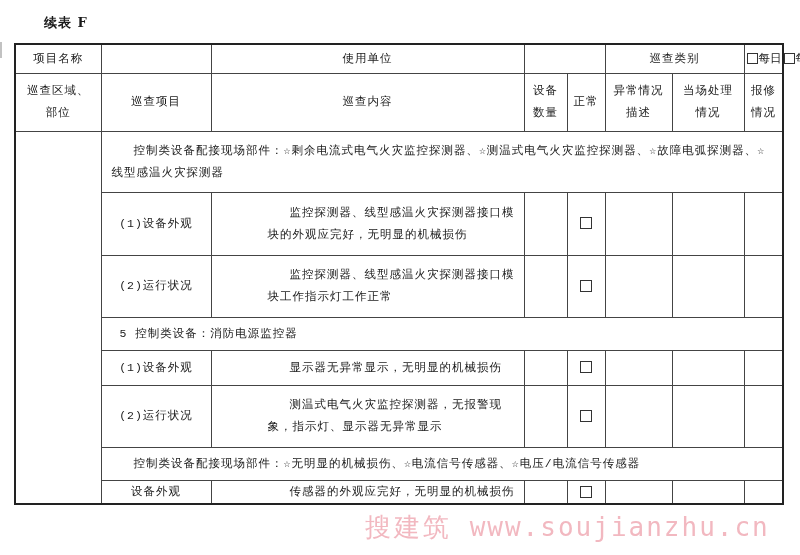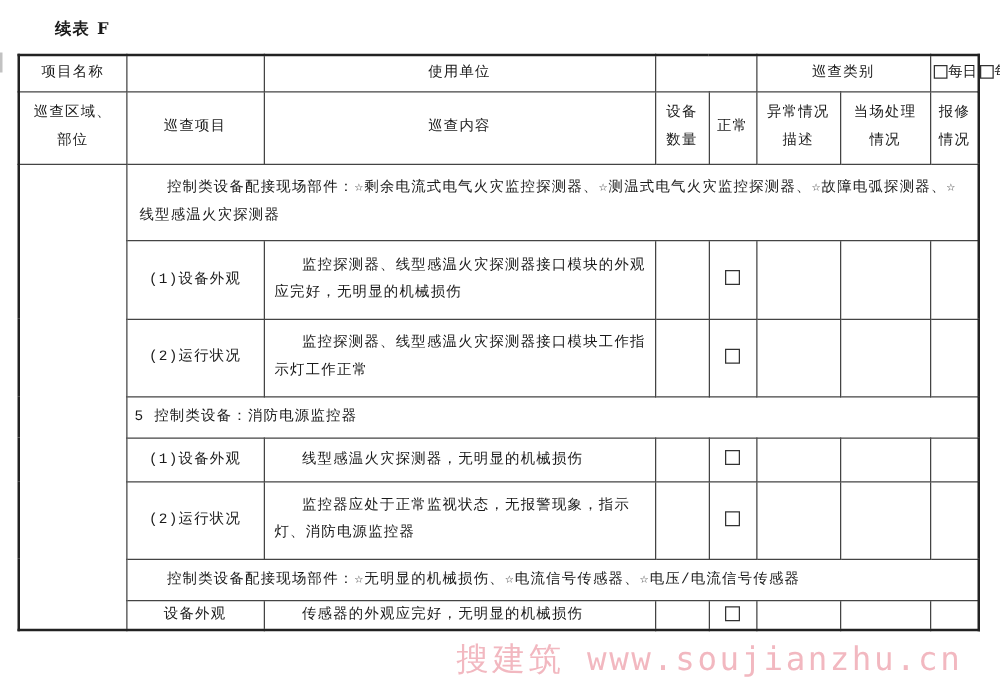--- a/index.html
+++ b/index.html
@@ -9,21 +9,21 @@
            font-size:13px; font-weight:bold; letter-spacing:1px;padding-left:44px; }
   .edge-mark { position:absolute; left:0; top:42px; width:4px; height:16px;
                border-left:2px solid #999; opacity:.6; }
   table { position:absolute; left:14px; top:43px; border-collapse:collapse;
           table-layout:fixed; width:768px; border:2px solid #222;font-family:Liberation Mono, monospace; }
   td { border:1px solid #444; font-size:11.5px; line-height:22px; padding:0;
        text-align:center; vertical-align:middle; letter-spacing:1px; }
   td.left { text-align:left; padding:0 8px 0 10px; }
   td.indent { text-indent:22px; }
   td.content { text-align:left; padding:0 6px 0 8px; }
-  td.content span.t { display:block; text-indent:22px; }
+  td.content span.t { display:block; text-indent:22px;margin-left:48px; }
   .cb { display:inline-block; width:10px; height:10px; border:1px solid #333;
         vertical-align:middle; }
   .cbtxt .cb { margin:0 1px 0 2px; width:9px; height:9px; }
   .watermark { position:absolute; left:365px; top:510px; font-size:26px;
                color:#f2b8c0; letter-spacing:2px;
                font-family:"DejaVu Sans Mono","Liberation Mono",monospace; }
   .wm-cn { font-family:Liberation Serif, serif; letter-spacing:3px; }
 </style>
 </head>
 <body>
@@ -85,37 +85,37 @@
           <span class="t">监控探测器、线型感温火灾探测器接口模块工作指示灯工作正常</span>
         </td>
     <td></td>
     <td><span class="cb"></span></td>
     <td></td>
     <td></td>
     <td></td>
   </tr>
 
   <tr style="height:33px">
-    <td colspan="7" class="left" style="padding-left:6px">5 控制类设备：消防电源监控器</td>
+    <td colspan="7" class="left" style="padding-left:18px">5 控制类设备：消防电源监控器</td>
   </tr>
   <tr style="height:35px">
     <td>(1)设备外观</td>
     <td class="content">
-          <span class="t">线型感温火灾探测器，无明显的机械损伤</span>
+          <span class="t">显示器无异常显示，无明显的机械损伤</span>
         </td>
     <td></td>
     <td><span class="cb"></span></td>
     <td></td>
     <td></td>
     <td></td>
   </tr>
   <tr style="height:62px">
     <td>(2)运行状况</td>
     <td class="content">
-          <span class="t">监控器应处于正常监视状态，无报警现象，指示灯、消防电源监控器</span>
+          <span class="t">测温式电气火灾监控探测器，无报警现象，指示灯、显示器无异常显示</span>
         </td>
     <td></td>
     <td><span class="cb"></span></td>
     <td></td>
     <td></td>
     <td></td>
   </tr>
 
   <tr style="height:33px">
     <td colspan="7" class="left indent">控制类设备配接现场部件：☆无明显的机械损伤、☆电流信号传感器、☆电压/电流信号传感器</td>

